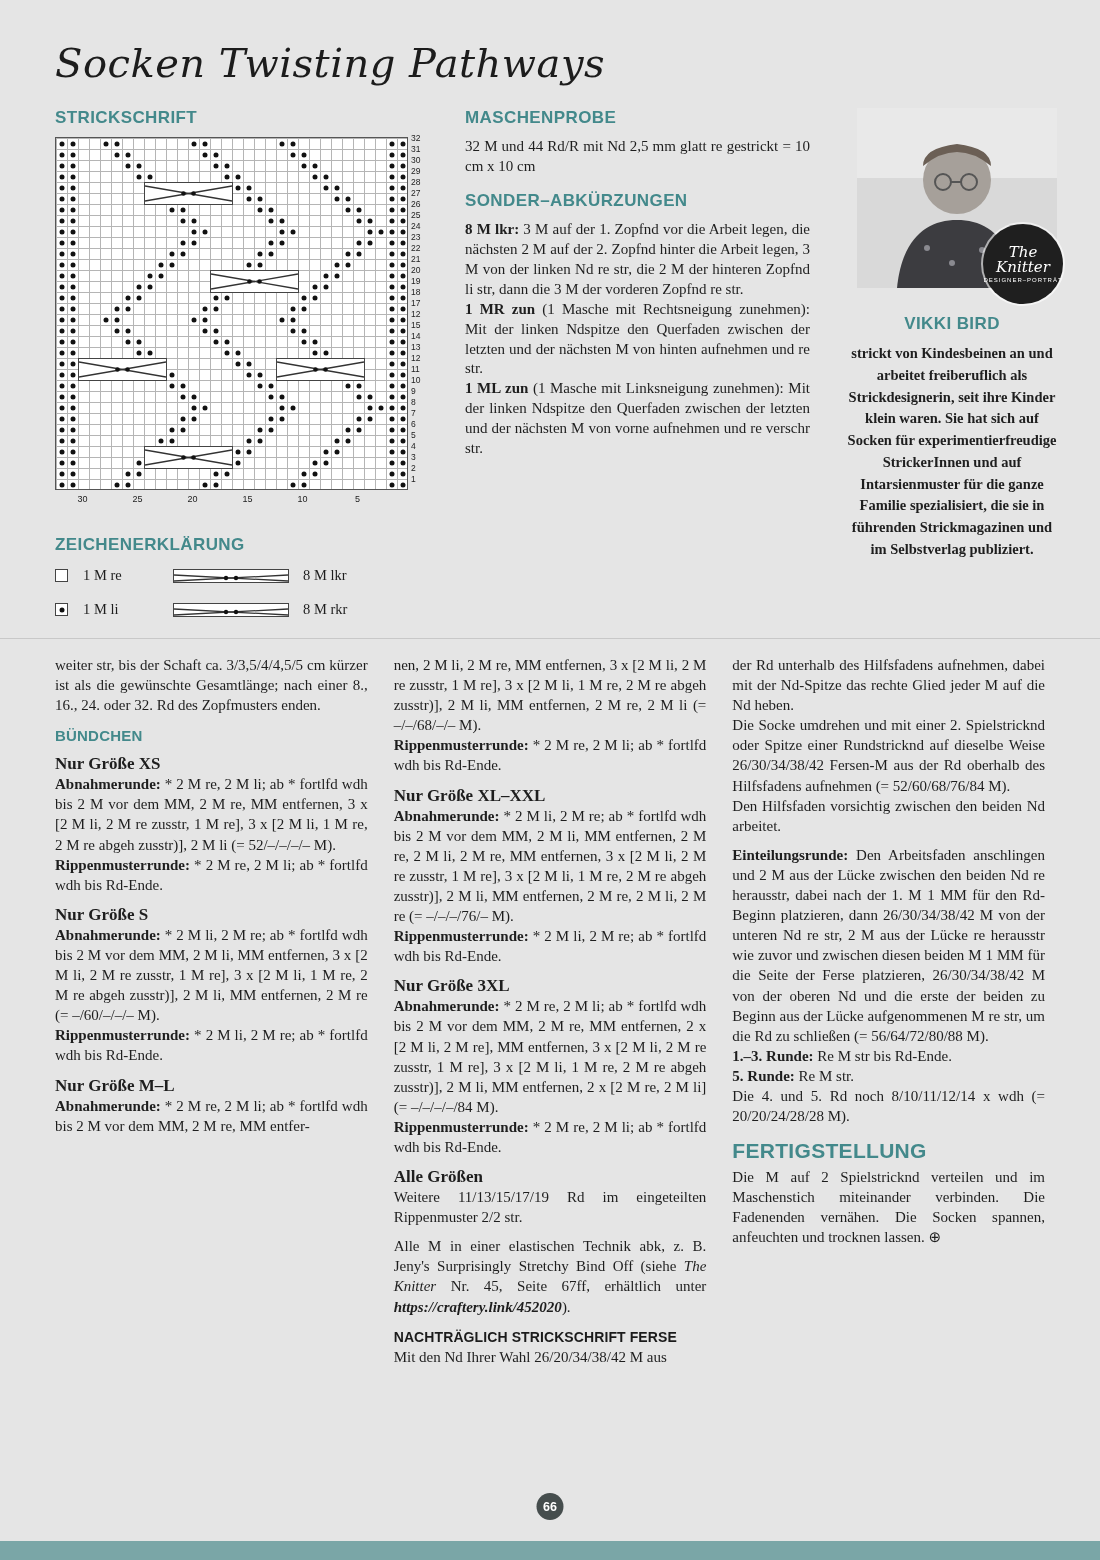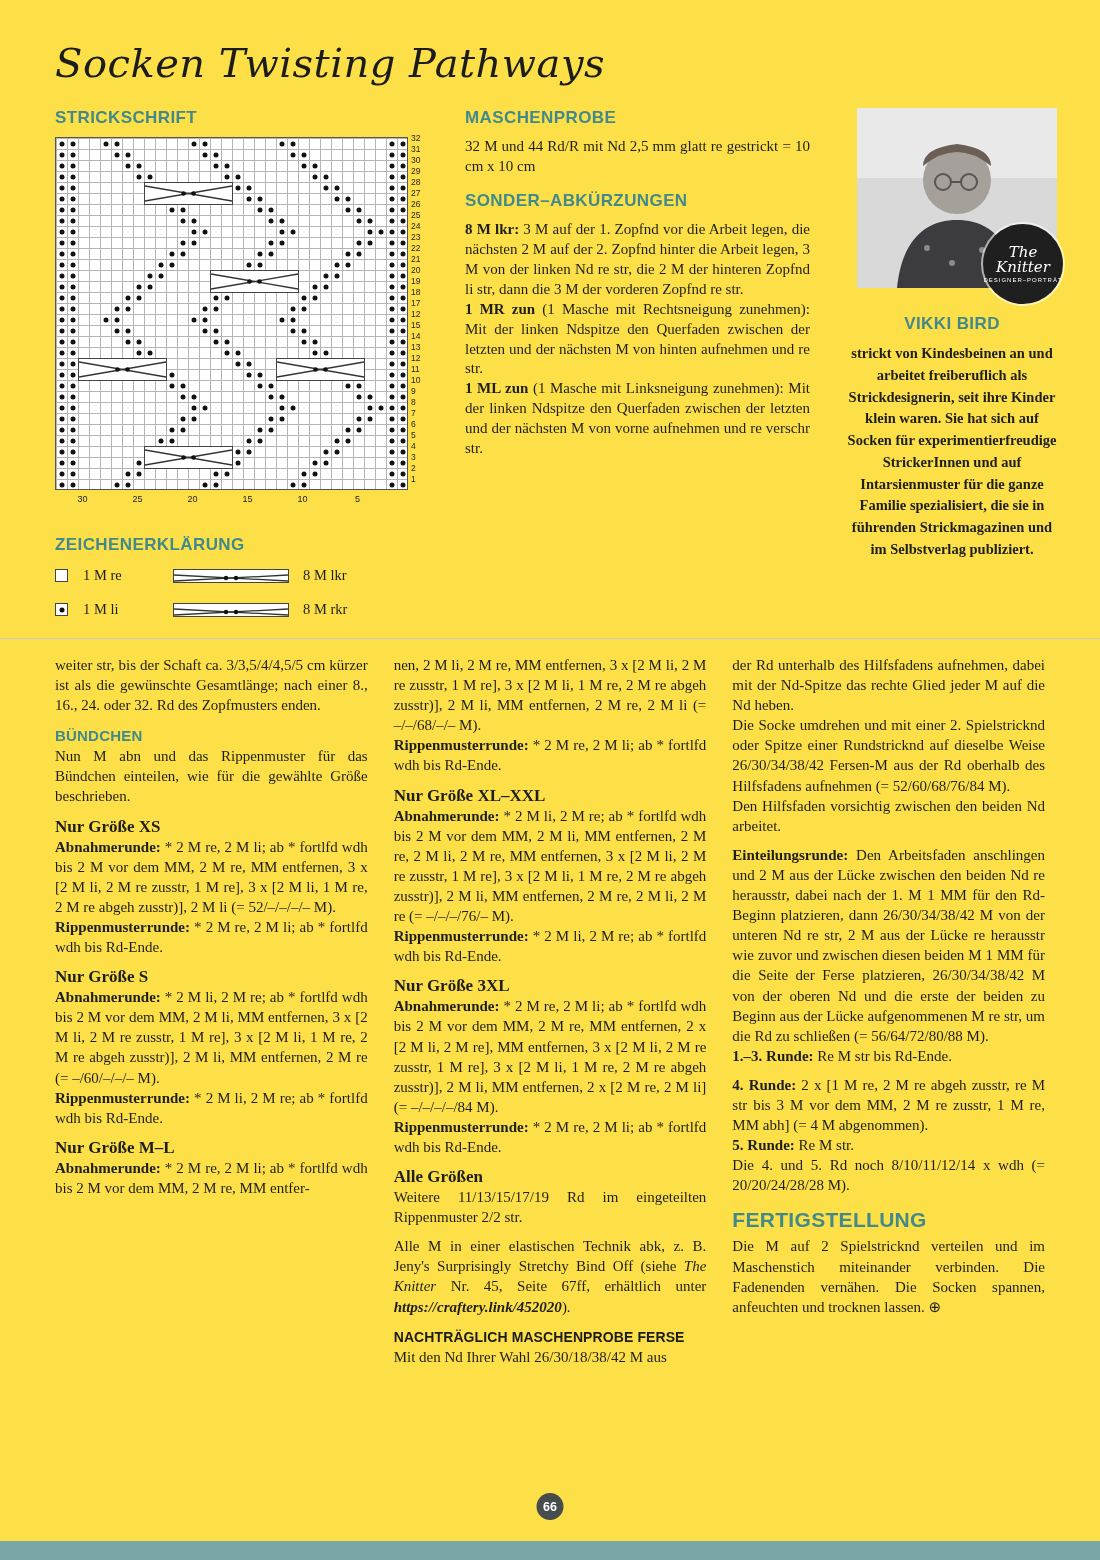--- a/index.html
+++ b/index.html
@@ -1,19 +1,19 @@
 <!DOCTYPE html>
 <html><head>
 <meta charset="utf-8">
 <style>
   * { margin:0; padding:0; box-sizing:border-box; }
   html,body { background:#9a9a9a; }
   .page {
     width:1100px; height:1560px; position:relative; overflow:hidden;
-    background:#fde047; margin:0 auto;
+    background:#e5e5e5; margin:0 auto;
     font-family:"Liberation Serif", serif; color:#1e1e1e;
   }
   .inner { padding:40px 55px 0 55px; }
 
   .title {
     font-family:"DejaVu Serif", serif; font-style:italic; font-weight:500;
     font-size:40px; color:#1c1c1c; margin-bottom:22px; letter-spacing:0.5px;
   }
 
   h2.teal {
@@ -583,21 +583,20 @@
       </div>
     </div>
   </div>
 
   <div class="divider"></div>
 
   <div class="article" id="article">
       <div class="article-col">
         <p>weiter str, bis der Schaft ca. 3/3,5/4/4,5/5 cm kürzer ist als die gewünschte Gesamtlänge; nach einer 8., 16., 24. oder 32. Rd des Zopfmusters enden.</p>
         <h4>BÜNDCHEN</h4>
-        <p>Nun M abn und das Rippenmuster für das Bündchen einteilen, wie für die gewählte Größe beschrieben.</p>
         <h3>Nur Größe XS</h3>
         <p><b>Abnahmerunde: </b>* 2 M re, 2 M li; ab * fortlfd wdh bis 2 M vor dem MM, 2 M re, MM entfernen, 3 x [2 M li, 2 M re zusstr, 1 M re], 3 x [2 M li, 1 M re, 2 M re abgeh zusstr)], 2 M li (= 52/–/–/–/– M).</p>
         <p><b>Rippenmusterrunde: </b>* 2 M re, 2 M li; ab * fortlfd wdh bis Rd-Ende.</p>
         <h3>Nur Größe S</h3>
         <p><b>Abnahmerunde: </b>* 2 M li, 2 M re; ab * fortlfd wdh bis 2 M vor dem MM, 2 M li, MM entfernen, 3 x [2 M li, 2 M re zusstr, 1 M re], 3 x [2 M li, 1 M re, 2 M re abgeh zusstr)], 2 M li, MM entfernen, 2 M re (= –/60/–/–/– M).</p>
         <p><b>Rippenmusterrunde: </b>* 2 M li, 2 M re; ab * fortlfd wdh bis Rd-Ende.</p>
         <h3>Nur Größe M–L</h3>
         <p><b>Abnahmerunde: </b>* 2 M re, 2 M li; ab * fortlfd wdh bis 2 M vor dem MM, 2 M re, MM entfer-</p>
       </div>
       <div class="article-col">
@@ -605,30 +604,29 @@
         <p><b>Rippenmusterrunde: </b>* 2 M re, 2 M li; ab * fortlfd wdh bis Rd-Ende.</p>
         <h3>Nur Größe XL–XXL</h3>
         <p><b>Abnahmerunde: </b>* 2 M li, 2 M re; ab * fortlfd wdh bis 2 M vor dem MM, 2 M li, MM entfernen, 2 M re, 2 M li, 2 M re, MM entfernen, 3 x [2 M li, 2 M re zusstr, 1 M re], 3 x [2 M li, 1 M re, 2 M re abgeh zusstr)], 2 M li, MM entfernen, 2 M re, 2 M li, 2 M re (= –/–/–/76/– M).</p>
         <p><b>Rippenmusterrunde: </b>* 2 M li, 2 M re; ab * fortlfd wdh bis Rd-Ende.</p>
         <h3>Nur Größe 3XL</h3>
         <p><b>Abnahmerunde: </b>* 2 M re, 2 M li; ab * fortlfd wdh bis 2 M vor dem MM, 2 M re, MM entfernen, 2 x [2 M li, 2 M re], MM entfernen, 3 x [2 M li, 2 M re zusstr, 1 M re], 3 x [2 M li, 1 M re, 2 M re abgeh zusstr)], 2 M li, MM entfernen, 2 x [2 M re, 2 M li] (= –/–/–/–/84 M).</p>
         <p><b>Rippenmusterrunde: </b>* 2 M re, 2 M li; ab * fortlfd wdh bis Rd-Ende.</p>
         <h3>Alle Größen</h3>
         <p>Weitere 11/13/15/17/19 Rd im eingeteilten Rippenmuster 2/2 str.</p>
         <p class="gap">Alle M in einer elastischen Technik abk, z. B. Jeny's Surprisingly Stretchy Bind Off (siehe <span class="ital">The Knitter</span> Nr. 45, Seite 67ff, erhältlich unter <span class="link">https://craftery.link/452020</span>).</p>
-        <h5>NACHTRÄGLICH MASCHENPROBE FERSE</h5>
-        <p>Mit den Nd Ihrer Wahl 26/30/18/38/42 M aus</p>
+        <h5>NACHTRÄGLICH STRICKSCHRIFT FERSE</h5>
+        <p>Mit den Nd Ihrer Wahl 26/20/34/38/42 M aus</p>
       </div>
       <div class="article-col">
         <p>der Rd unterhalb des Hilfsfadens aufnehmen, dabei mit der Nd-Spitze das rechte Glied jeder M auf die Nd heben.</p>
         <p>Die Socke umdrehen und mit einer 2. Spielstricknd oder Spitze einer Rundstricknd auf dieselbe Weise 26/30/34/38/42 Fersen-M aus der Rd oberhalb des Hilfsfadens aufnehmen (= 52/60/68/76/84 M).</p>
         <p>Den Hilfsfaden vorsichtig zwischen den beiden Nd arbeitet.</p>
         <p class="gap"><b>Einteilungsrunde: </b>Den Arbeitsfaden anschlingen und 2 M aus der Lücke zwischen den beiden Nd re herausstr, dabei nach der 1. M 1 MM für den Rd-Beginn platzieren, dann 26/30/34/38/42 M von der unteren Nd re str, 2 M aus der Lücke re herausstr wie zuvor und zwischen diesen beiden M 1 MM für die Seite der Ferse platzieren, 26/30/34/38/42 M von der oberen Nd und die erste der beiden zu Beginn aus der Lücke aufgenommenen M re str, um die Rd zu schließen (= 56/64/72/80/88 M).</p>
         <p><b>1.–3. Runde: </b>Re M str bis Rd-Ende.</p>
-        <p class="gap"><b>4. Runde: </b>2 x [1 M re, 2 M re abgeh zusstr, re M str bis 3 M vor dem MM, 2 M re zusstr, 1 M re, MM abh] (= 4 M abgenommen).</p>
         <p><b>5. Runde: </b>Re M str.</p>
         <p>Die 4. und 5. Rd noch 8/10/11/12/14 x wdh (= 20/20/24/28/28 M).</p>
         <h2 class="big">FERTIGSTELLUNG</h2>
         <p>Die M auf 2 Spielstricknd verteilen und im Maschenstich miteinander verbinden. Die Fadenenden vernähen. Die Socken spannen, anfeuchten und trocknen lassen. ⊕</p>
       </div>
     </div>
 
   <div class="page-num">66</div>
   <div class="bottom-bar"></div>
 </div>

